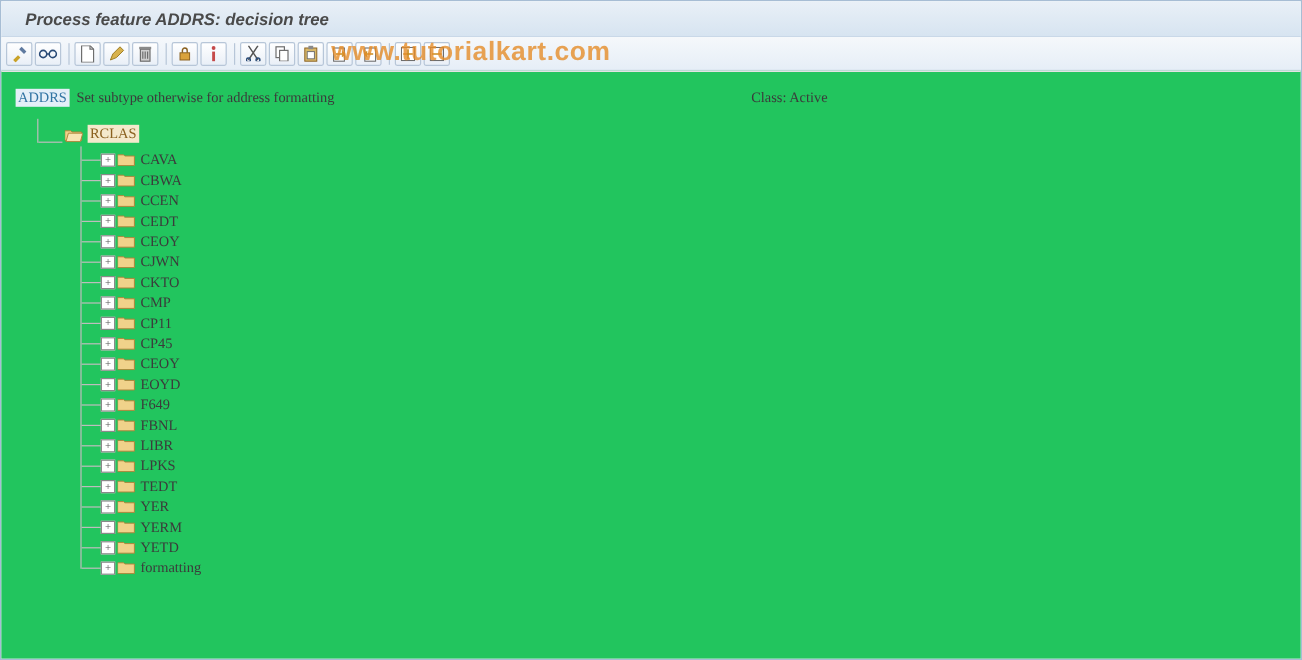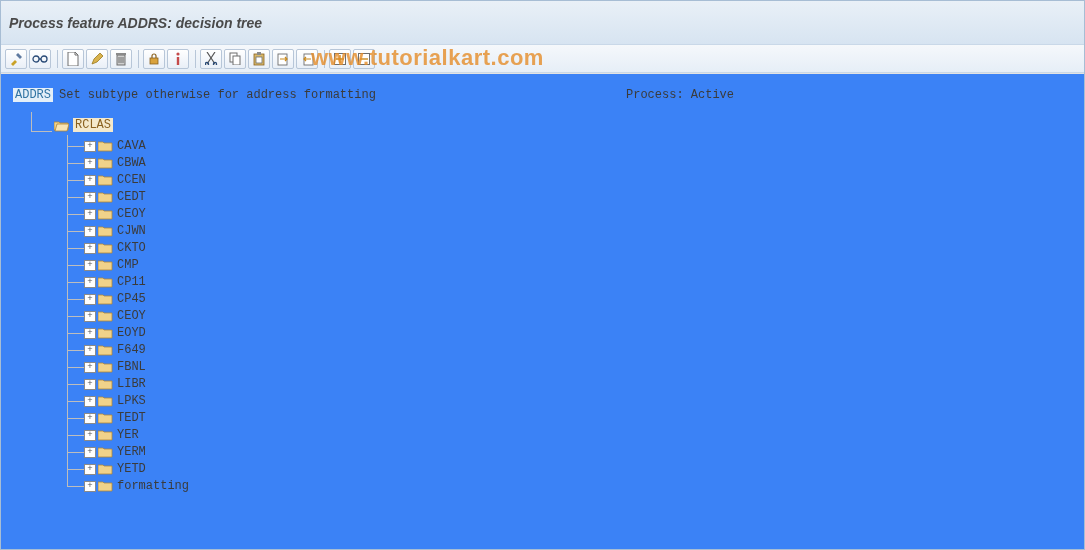--- a/index.html
+++ b/index.html
@@ -9,26 +9,26 @@
       height: 550px;
       font-family: Arial, Helvetica, sans-serif;
       font-size: 11px;
       color: #333;
       overflow: hidden;
       background: #fff;
       position: relative;
       border: 1px solid #a7bdd4;
     }
     .titlebar {
-      height: 44px;
+      height: 30px;
       background: linear-gradient(#e9f0f7, #d7e4f1);
       border-bottom: 1px solid #c9d8e8;
       display: flex;
       align-items: center;
-      padding-left: 8px;
+      padding-left: 20px;
       font-weight: bold;
       font-style: italic;
       font-size: 14px;
       color: #4a4a4a;
     }
     .toolbar {
       height: 28px;
       background: linear-gradient(#f5f8fb, #e6eef7);
       border-bottom: 1px solid #c9d8e8;
       display: flex;
@@ -52,24 +52,24 @@
     }
     .sep {
       width: 1px;
       height: 18px;
       background: #b7c6d8;
       margin: 0 4px;
     }
     .canvas {
       position: relative;
       height: calc(100% - 58px);
-      background: #3b82f6;
+      background: #22c55e;
       border-top: 1px solid #e3e3e3;
       padding: 14px 12px;
-      font-family: Liberation Mono, monospace;
+      font-family: Liberation Serif, serif;
       font-size: 12px;
       color: #3b3b3b;
     }
     .root-row {
       display: flex;
       align-items: baseline;
     }
     .root-code {
       color: #3174a3;
       background: #e4eff8;
@@ -156,29 +156,28 @@
       display:inline-flex;
       align-items:center;
       justify-content:center;
       width:15px;
       height:12px;
       margin-right:4px;
     }
     .leaf-label { color: #3b3b3b; }
     .watermark {
       position: absolute;
-      top: 44px;
+      top: 29px;
       left: 275px;
       font-size: 22px;
       font-weight: bold;
       color: rgba(229,140,40,0.8);
       letter-spacing: 0.5px;
       pointer-events: none;
       font-family: Arial, sans-serif;
-      margin-left: 35px;
     }
   </style>
 </head>
 <body>
 
 <div class="titlebar">
   <span>Process feature ADDRS: decision tree</span>
 </div>
 
 <div class="toolbar">
@@ -275,21 +274,21 @@
   </div>
 </div>
 
 <div class="canvas">
 
   <div class="root-row">
     <span class="root-code">ADDRS</span>
     <span class="root-desc">Set subtype otherwise for address formatting</span>
   </div>
   <div class="status">
-    <span>Process:</span>
+    <span>Class:</span>
     <span>Active</span>
   </div>
 
   <div class="root-children">
     <div class="vline" style="height:20px;"></div>
 
     <div class="branch-row" style="margin-top:12px">
       <span class="h-connector"></span>
       <span class="folder-open-icon">
         <svg width="15" height="12" viewBox="0 0 15 12">

